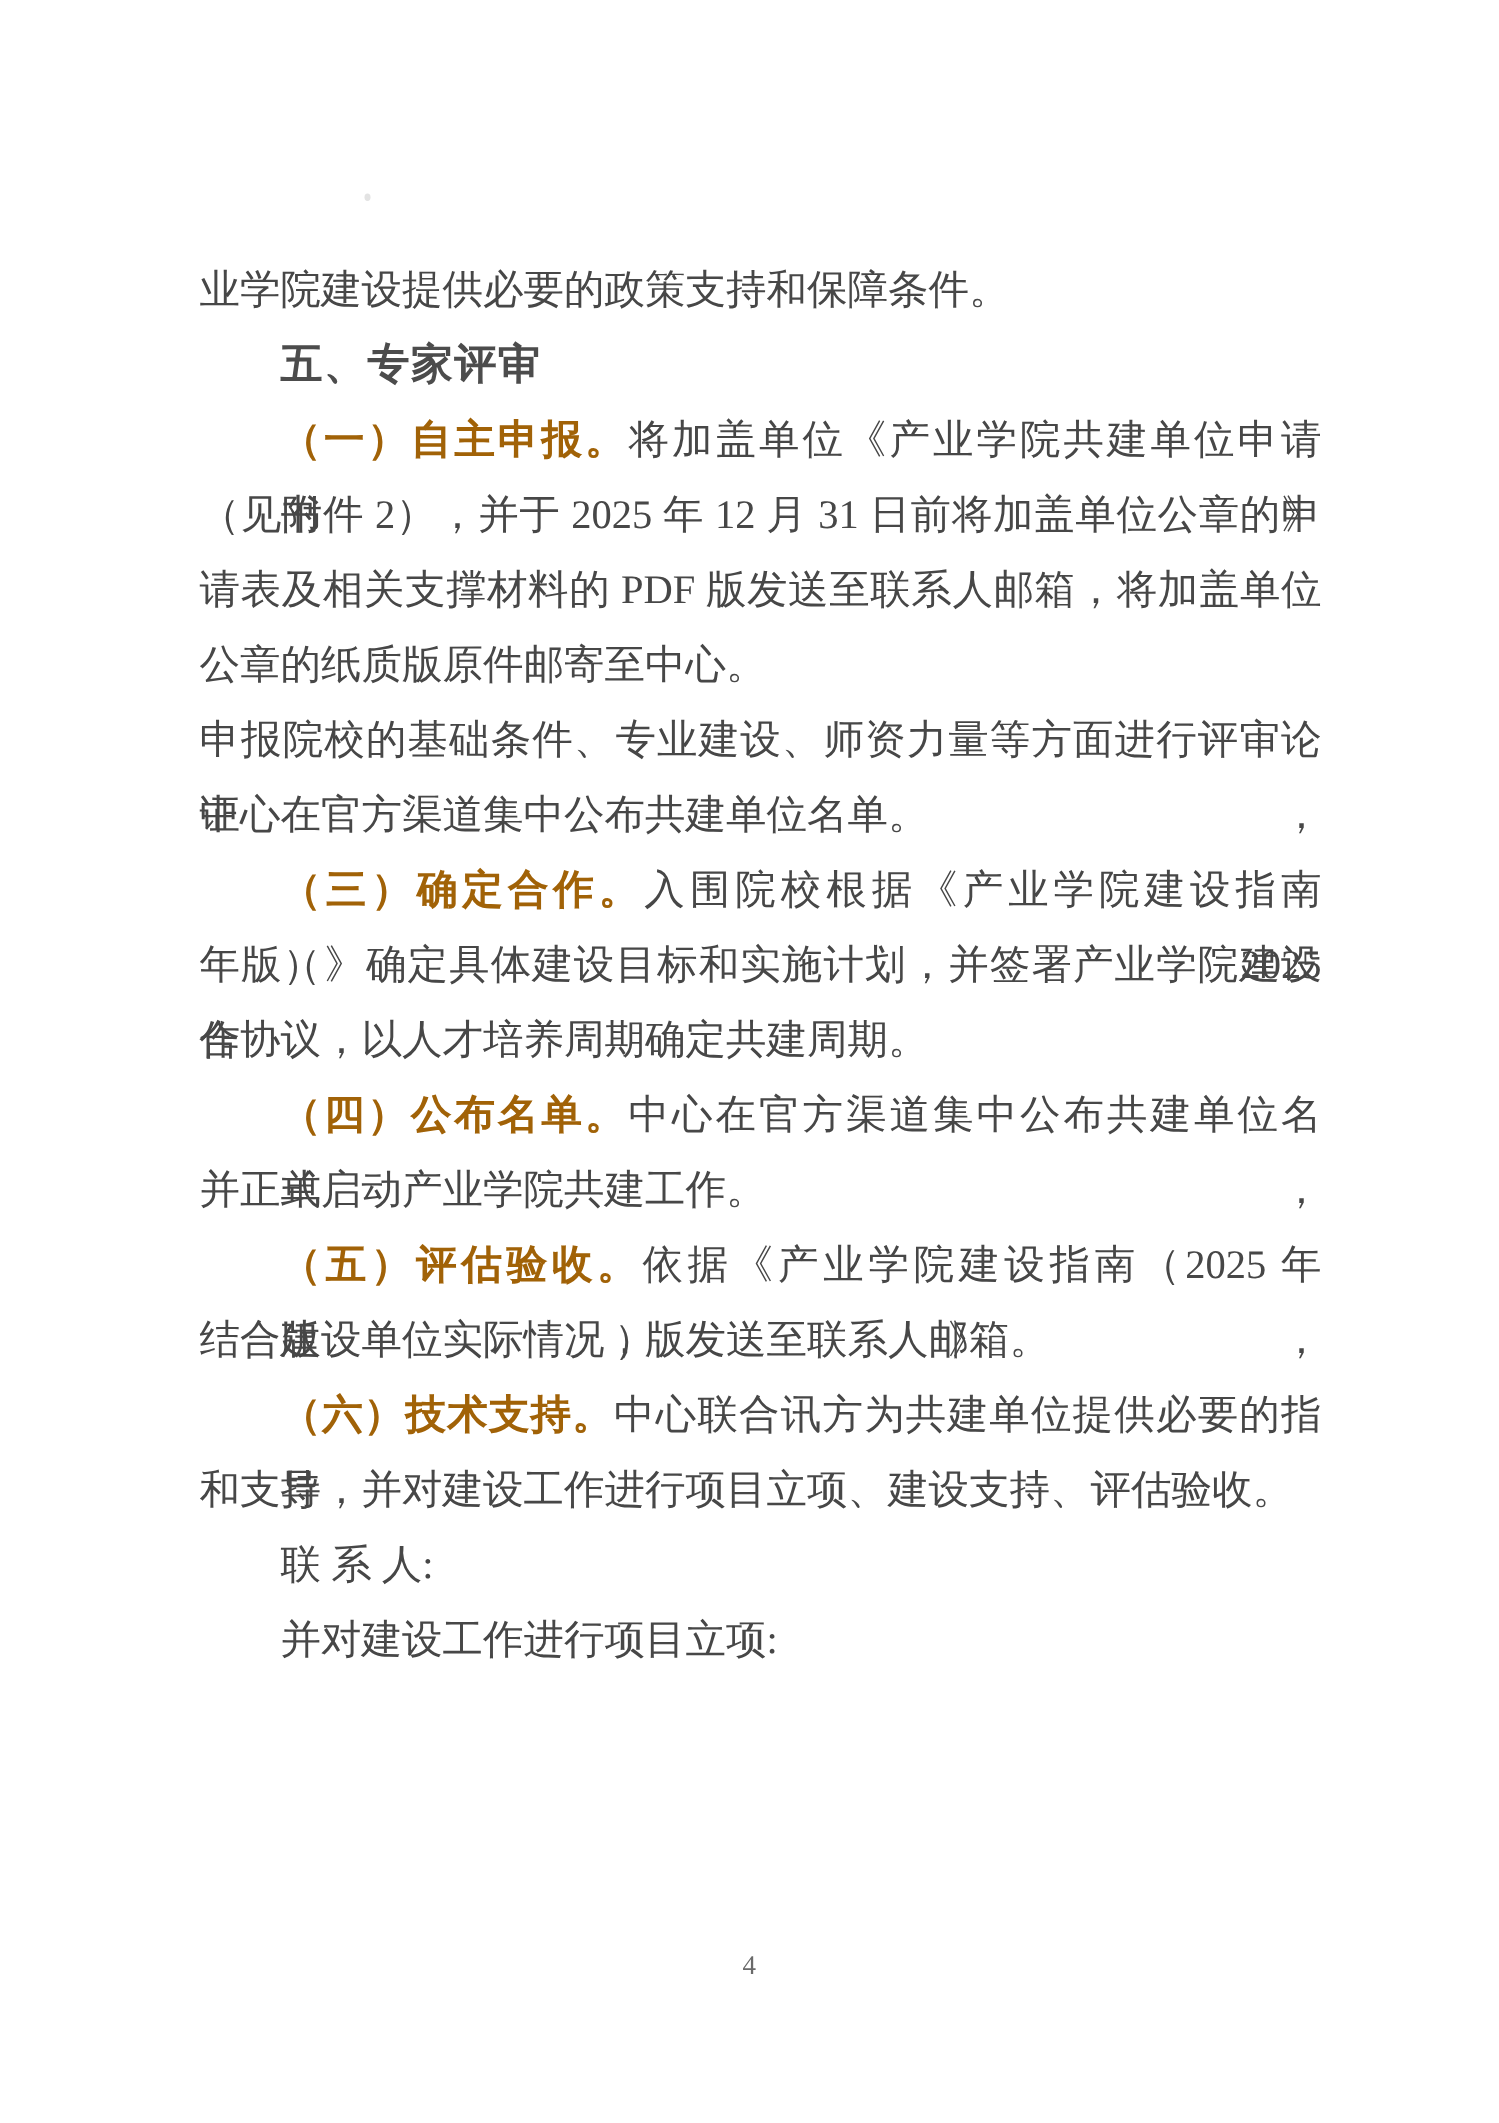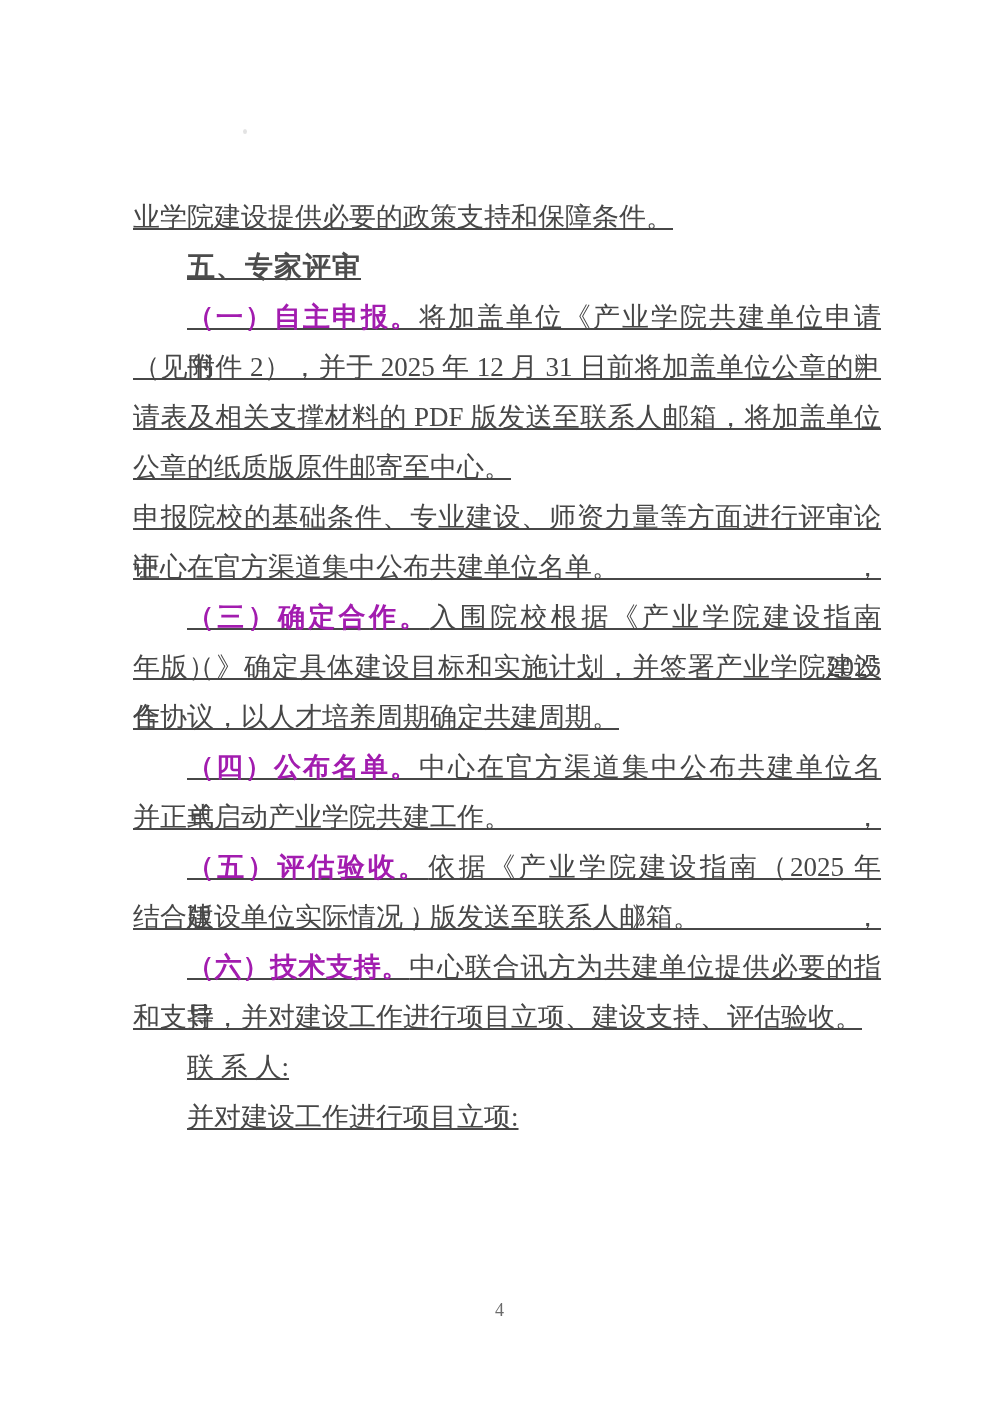--- a/index.html
+++ b/index.html
@@ -15,25 +15,24 @@
     font-family: "Liberation Serif", "DejaVu Serif", serif;
   }
   .page {
     position: absolute;
     inset: 0;
     background: #ffffff;
   }
   .text-block {
     position: absolute;
     left: 133px;
-    top: 192px;
+    top: 168px;
     width: 748px;
     color: #474747;
     font-size: 27px;
-    text-decoration: underline;
   }
   .line {
     height: 50px;
     line-height: 50px;
     white-space: nowrap;
   }
   .indent {
     padding-left: 54px;
   }
   
@@ -45,21 +44,21 @@
   }
   .heading {
     font-family: "Liberation Sans", "DejaVu Sans", sans-serif;
     font-weight: bold;
     color: #4c4c4c;
     font-size: 28px;
     letter-spacing: 1px;
   }
   .lead {
     font-weight: bold;
-    color: #a21caf;
+    color: #a16207;
   }
   .page-number {
     position: absolute;
     top: 1300px;
     left: 0;
     width: 100%;
     text-align: center;
     font-size: 18px;
     color: #6a6a6a;
     font-family: "Liberation Serif", "DejaVu Serif", serif;

